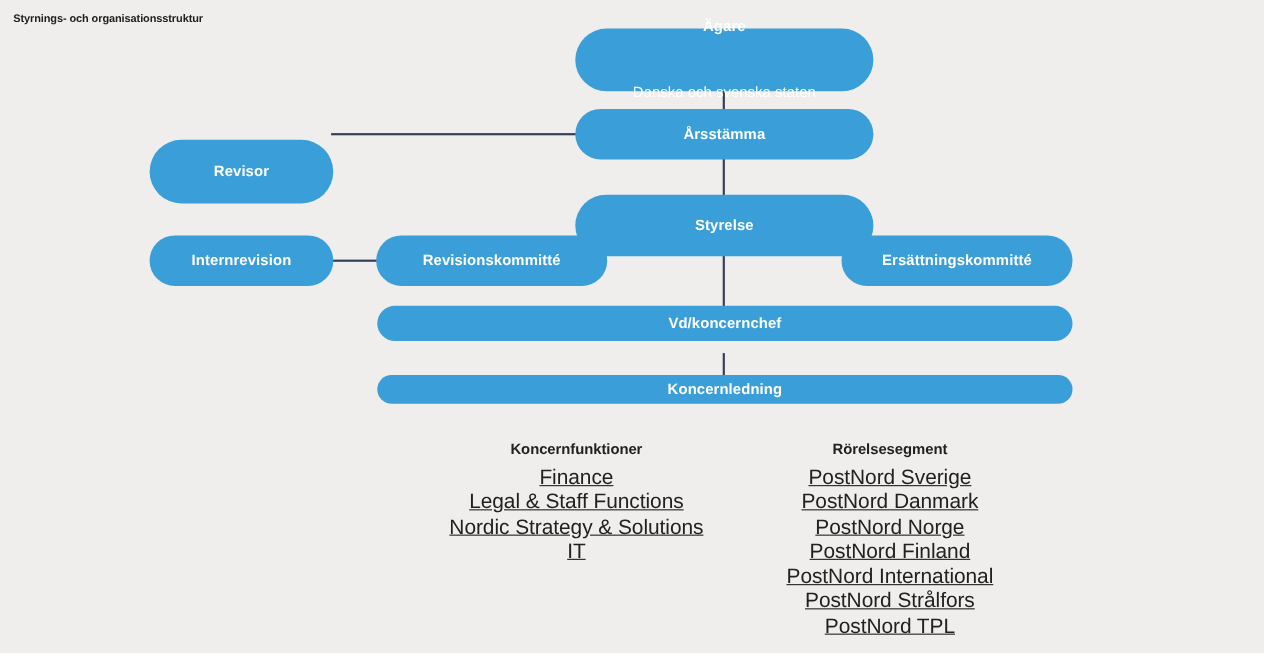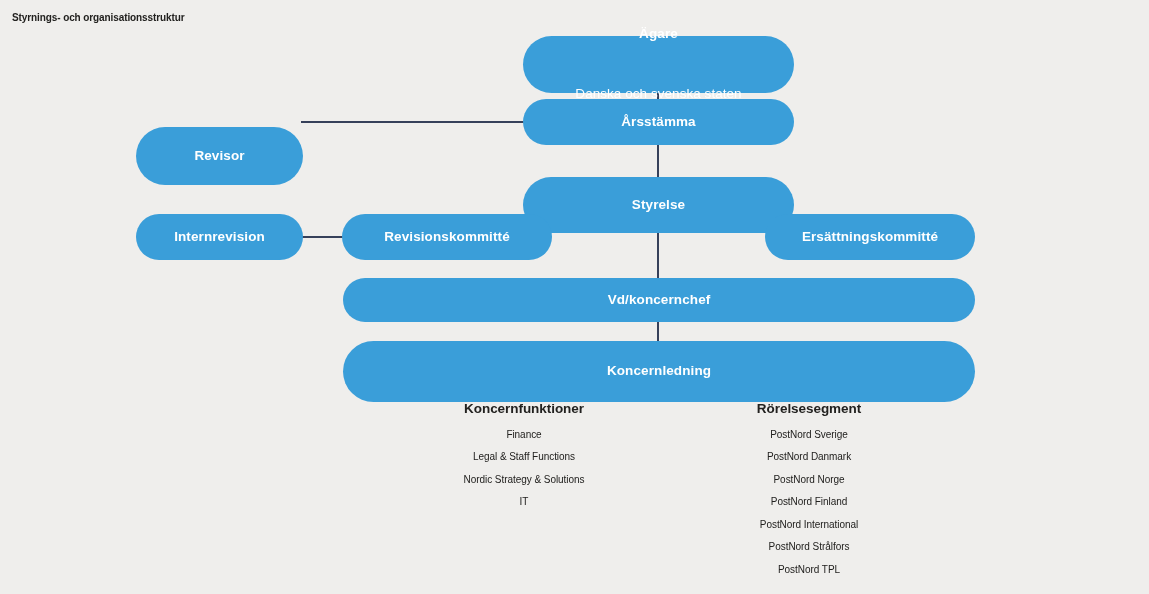--- a/index.html
+++ b/index.html
@@ -64,29 +64,29 @@
   .node .node-sub {
     font-size: 13.5px;
     font-weight: normal;
     letter-spacing: 0.05px;
     line-height: 1.35;
     white-space: nowrap;
     margin-top: 42px;
   }
 
   
-  #node-agare              { left: 523px; top: 36px;  width: 271px; height: 57px; }
+  #node-agare              { left: 523px; top: 26px;  width: 271px; height: 57px; }
   #node-arsstamma          { left: 523px; top: 99px;  width: 271px; height: 46px; }
   #node-revisor            { left: 136px; top: 99px;  width: 167px; height: 58px; margin-top: 28px; }
   #node-styrelse           { left: 523px; top: 177px; width: 271px; height: 56px; }
   #node-internrevision     { left: 136px; top: 214px; width: 167px; height: 46px; z-index: 4; }
   #node-revisionskommitte  { left: 342px; top: 214px; width: 210px; height: 46px; z-index: 3; text-align: right; }
   #node-ersattningskommitte{ left: 765px; top: 214px; width: 210px; height: 46px; z-index: 3; }
-  #node-vd                 { left: 343px; top: 278px; width: 632px; height: 44px; }
-  #node-koncernledning     { left: 343px; top: 341px; width: 632px; height: 61px; }
+  #node-vd                 { left: 343px; top: 278px; width: 632px; height: 32px; }
+  #node-koncernledning     { left: 343px; top: 341px; width: 632px; height: 26px; }
 
   
   #conn-agare-arsstamma      { left: 657px; top: 82px;  height: 19px; }
   #conn-revisor-arsstamma    { left: 301px; top: 121px; width: 224px; }
   #conn-arsstamma-styrelse   { left: 657px; top: 144px; height: 35px; }
   #conn-styrelse-vd          { left: 657px; top: 231px; height: 49px; }
   #conn-vd-koncernledning    { left: 657px; top: 321px; height: 21px; }
   #conn-intern-revkom        { left: 301px; top: 236px; width: 44px; }
 
   
@@ -99,25 +99,26 @@
   #col-rorelsesegment    { left: 689px; top: 400px; width: 240px; }
 
   .list-heading {
     font-size: 13.5px;
     font-weight: bold;
     letter-spacing: -0.05px;
     margin-bottom: 6px;
     line-height: 1.3;
   }
   .list-item {
-    font-size: 10px;
+    font-size: 19px;
     font-weight: normal;
     line-height: 22.5px;
     letter-spacing: -0.05px;
     white-space: nowrap;
+    text-decoration: underline;
   }
 </style>
 </head>
 <body>
 
 <div id="chart-root">
 
   <div class="page-title">Styrnings- och organisationsstruktur</div>
 
   <div class="connector v" id="conn-agare-arsstamma"></div>

